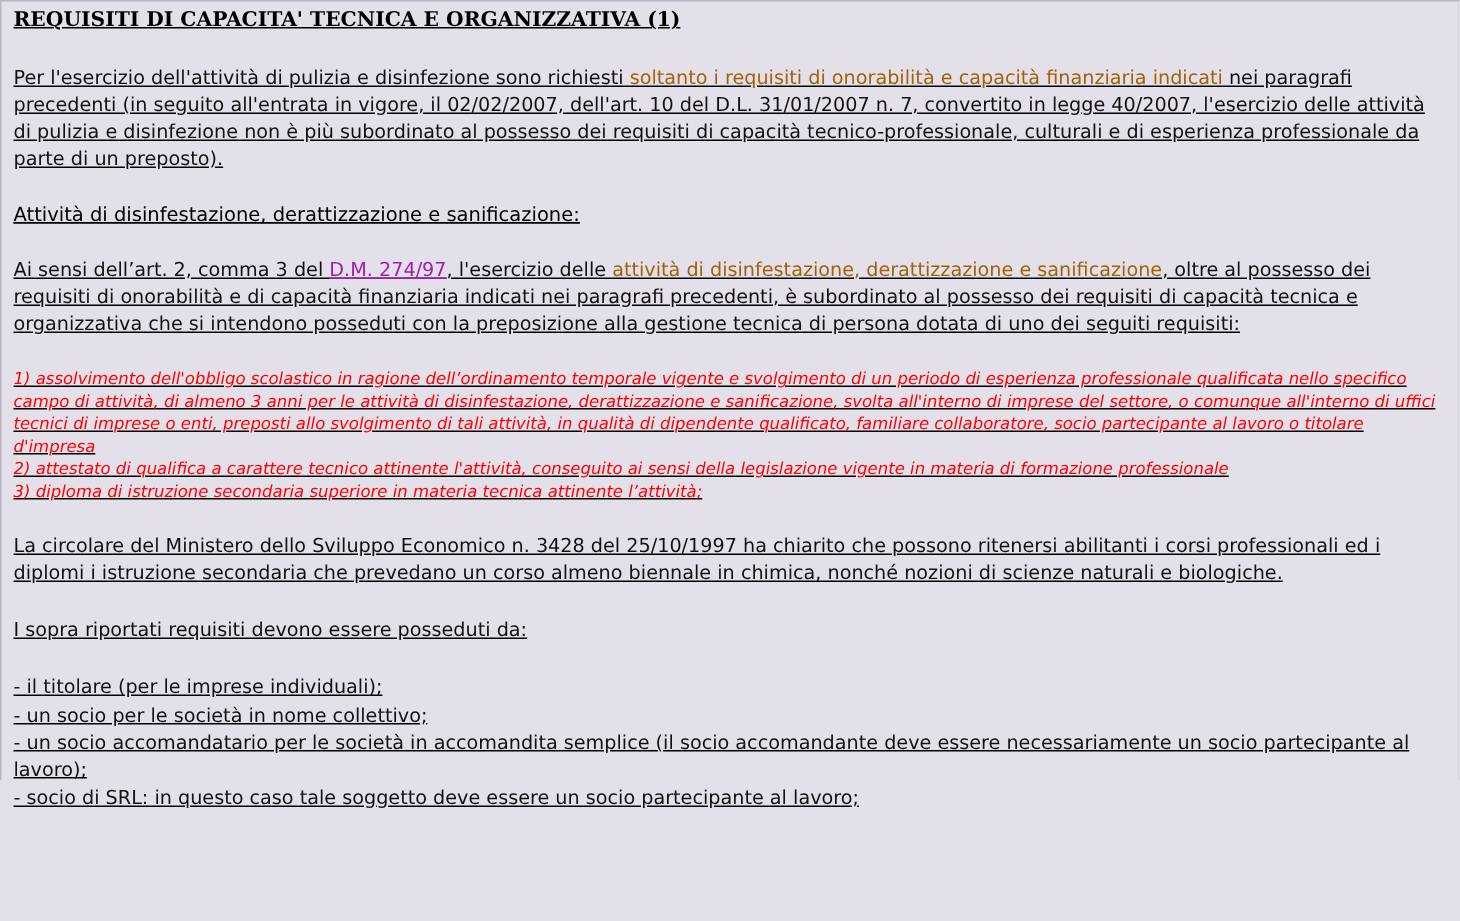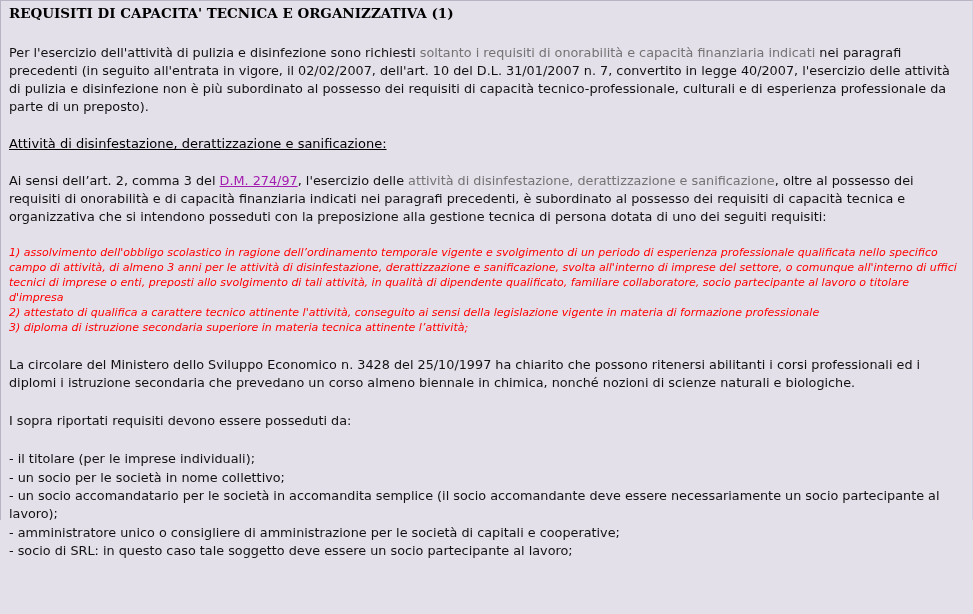--- a/index.html
+++ b/index.html
@@ -16,20 +16,21 @@
   .page {
     width: 973px;
     height: 520px;
     box-sizing: border-box;
     background: #e4e0ea;
     border-top: 1px solid #b9b3c4;
     border-left: 1px solid #b9b3c4;
     border-right: 1px solid #d6d1de;
     padding: 5px 8px 0 8px;
     position: relative;
+    text-decoration: underline;
   }
   .doc-title {
     font-family: "DejaVu Serif", serif;
     font-weight: bold;
     font-size: 13.5px;
     color: #000000;
     letter-spacing: 0px;
     margin: 0 0 12px 0;
     line-height: 1.15;
   }
@@ -41,21 +42,21 @@
     line-height: 1.2;
   }
   p.body-par {
     font-size: 12.8px;
     color: #111111;
     line-height: 1.42;
     margin: 0 0 10px 0;
     text-align: left;
   }
   .red {
-    color: #737373;
+    color: #a16207;
   }
   .doc-link {
     color: #a21caf;
     text-decoration: underline;
   }
   .req-list {
     font-size: 11px;
     color: #ff0000;
     font-style: italic;
     line-height: 1.36;
@@ -114,18 +115,17 @@
   <div class="block-gap"></div>
 
   <p class="body-par">I sopra riportati requisiti devono essere posseduti da:</p>
 
   <div class="block-gap"></div>
 
   <div class="plain-list">
     <div class="li">- il titolare (per le imprese individuali);</div>
     <div class="li">- un socio per le società in nome collettivo;</div>
     <div class="li">- un socio accomandatario per le società in accomandita semplice (il socio accomandante deve essere necessariamente un socio partecipante al lavoro);</div>
-    <div class="li">- amministratore unico o consigliere di amministrazione per le società di capitali e cooperative;</div>
     <div class="li">- socio di SRL: in questo caso tale soggetto deve essere un socio partecipante al lavoro;</div>
 
   </div>
 
 </div>
 
 </body></html>

